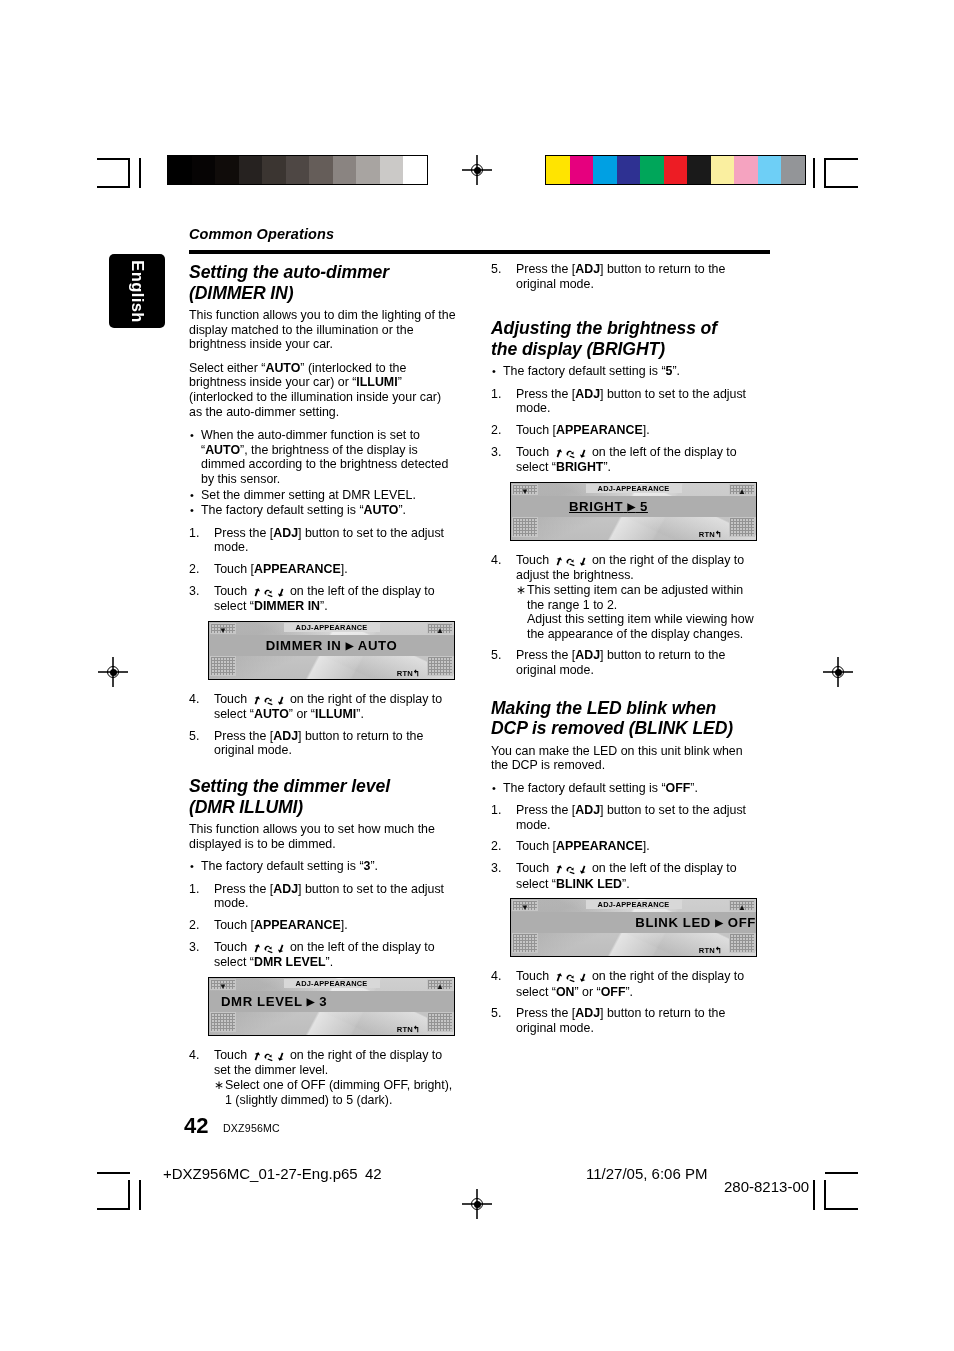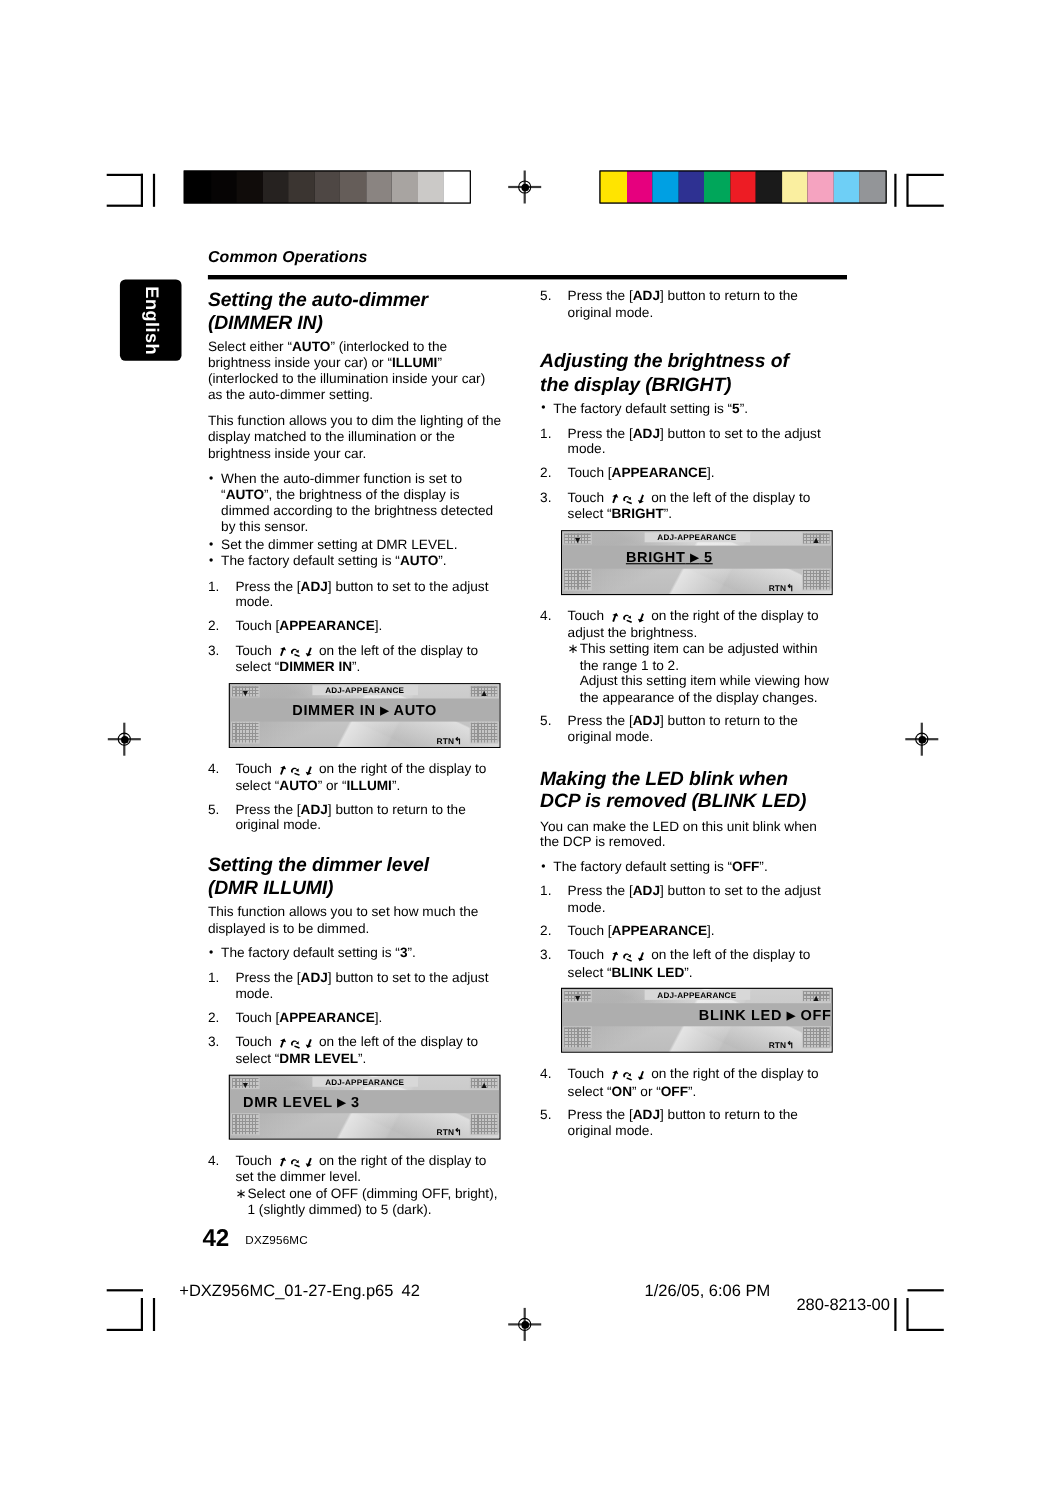--- a/index.html
+++ b/index.html
@@ -178,22 +178,22 @@
     <span>English</span>
   </div>
 
   <div class="col col-l">
 
     <div>
       <h2 class="sec">
         <span>Setting the auto-dimmer</span><br>
         <span>(DIMMER IN)</span>
       </h2>
+      <p class="body">This function allows you to dim the lighting of the display matched to the illumination or the brightness inside your car.</p>
       <p class="body">Select either “<b>AUTO</b>” (interlocked to the brightness inside your car) or “<b>ILLUMI</b>” (interlocked to the illumination inside your car) as the auto-dimmer setting.</p>
-      <p class="body">This function allows you to dim the lighting of the display matched to the illumination or the brightness inside your car.</p>
       <ul class="bul">
           <li>When the auto-dimmer function is set to “<b>AUTO</b>”, the brightness of the display is dimmed according to the brightness detected by this sensor.</li>
           <li>Set the dimmer setting at DMR LEVEL.</li>
           <li>The factory default setting is “<b>AUTO</b>”.</li>
         </ul>
       <ol class="steps">
           <li><span class="num">1.</span>Press the [<b>ADJ</b>] button to set to the adjust mode.</li>
           <li><span class="num">2.</span>Touch [<b>APPEARANCE</b>].</li>
           <li><span class="num">3.</span>Touch <span class="tglyph"><svg width="11" height="11" viewBox="0 0 11 11">
                 <path d="M7.6 1.2 L9.1 4.4 L7.1 4.0 L5.2 9.4 L3.6 8.8 L5.5 3.5 L3.6 3.1 Z" fill="#000"></path>
@@ -457,16 +457,16 @@
   <div class="crop" style="left:139px;top:1180px;width:2px;height:30px;"></div>
   <div class="crop" style="left:97px;top:1208px;width:33px;height:2px;"></div>
 
   <div class="crop" style="left:825px;top:1172px;width:33px;height:2px;"></div>
   <div class="crop" style="left:824px;top:1180px;width:2px;height:30px;"></div>
   <div class="crop" style="left:813px;top:1180px;width:2px;height:30px;"></div>
   <div class="crop" style="left:825px;top:1208px;width:33px;height:2px;"></div>
 
   <div class="slug" style="left:163px;top:1165px;">+DXZ956MC_01-27-Eng.p65</div>
   <div class="slug" style="left:365px;top:1165px;">42</div>
-  <div class="slug" style="left:586px;top:1165px;">1/26/05, 6:06 PM</div>
+  <div class="slug" style="left:586px;top:1165px;">11/27/05, 6:06 PM</div>
   <div class="slug" style="left:724px;top:1178px;">280-8213-00</div>
 
 </div>
 
 </body></html>

